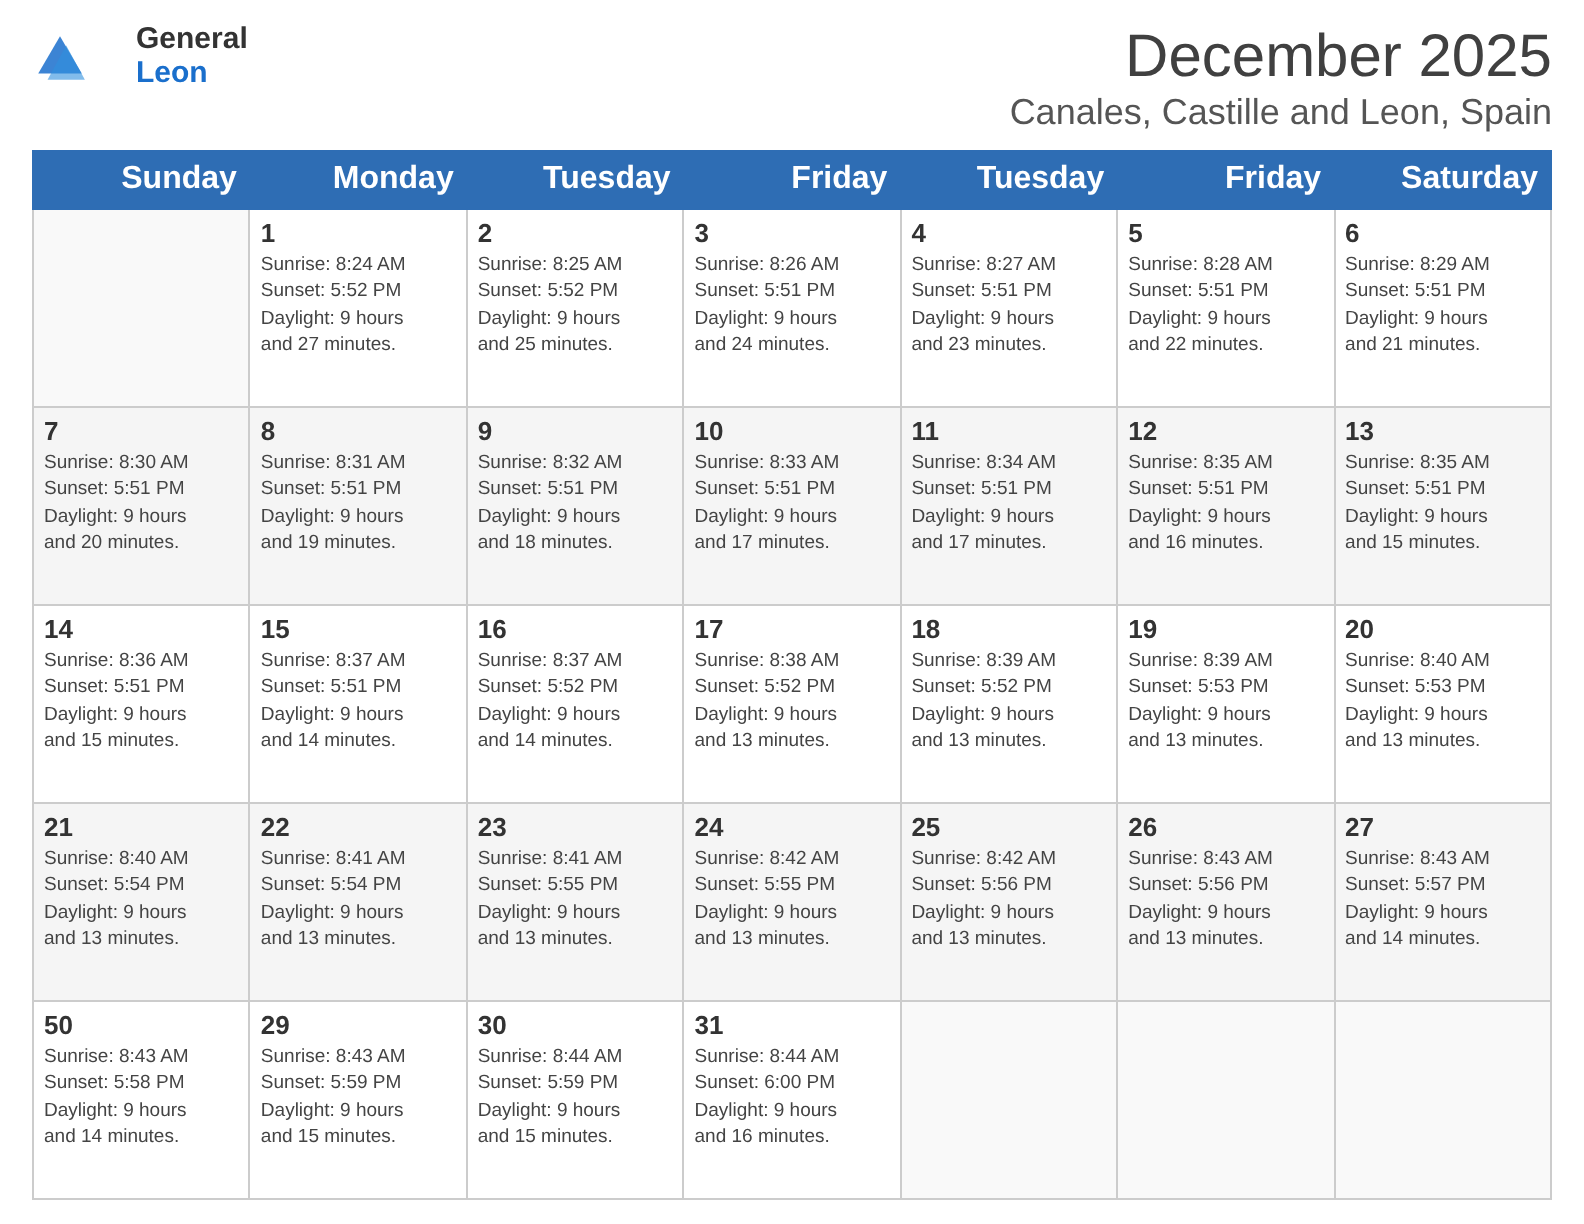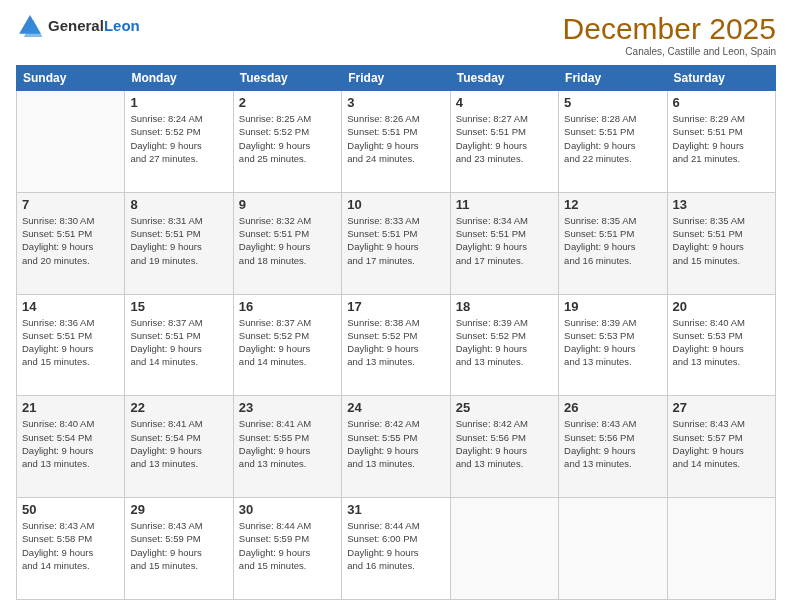--- a/index.html
+++ b/index.html
@@ -23,21 +23,23 @@
       align-items: flex-start;
       margin-bottom: 8px;
     }
     .logo {
       display: flex;
       align-items: center;
       gap: 4px;
     }
     .logo-text {
       display: flex;
+      flex-direction: column;
       line-height: 1.1;
+      margin-left: 20px;
     }
     .logo-general {
       font-size: 15px;
       font-weight: bold;
       color: #333;
     }
     .logo-blue {
       font-size: 15px;
       font-weight: bold;
       color: #1a6fcc;
@@ -45,38 +47,38 @@
     .logo-icon {
       width: 28px;
       height: 28px;
     }
     .title-area {
       text-align: right;
     }
     .month-title {
       font-size: 30px;
       font-weight: normal;
-      color: #a16207;
+      color: #404040;
     }
     .subtitle {
-      font-size: 10px;
+      font-size: 18px;
       color: #555;
     }
     .calendar {
       width: 100%;
       border-collapse: collapse;
       flex: 1;
     }
     .calendar th {
       background: #2e6db4;
       color: #fff;
-      font-size: 12px;
+      font-size: 16px;
       font-weight: bold;
       padding: 5px 6px;
-      text-align: left;
+      text-align: right;
       border: 1px solid #2e6db4;
     }
     .calendar td {
       border: 1px solid #ccc;
       vertical-align: top;
       padding: 4px 5px;
       width: calc(100% / 7);
       height: 82px;
       font-size: 10px;
       color: #333;

